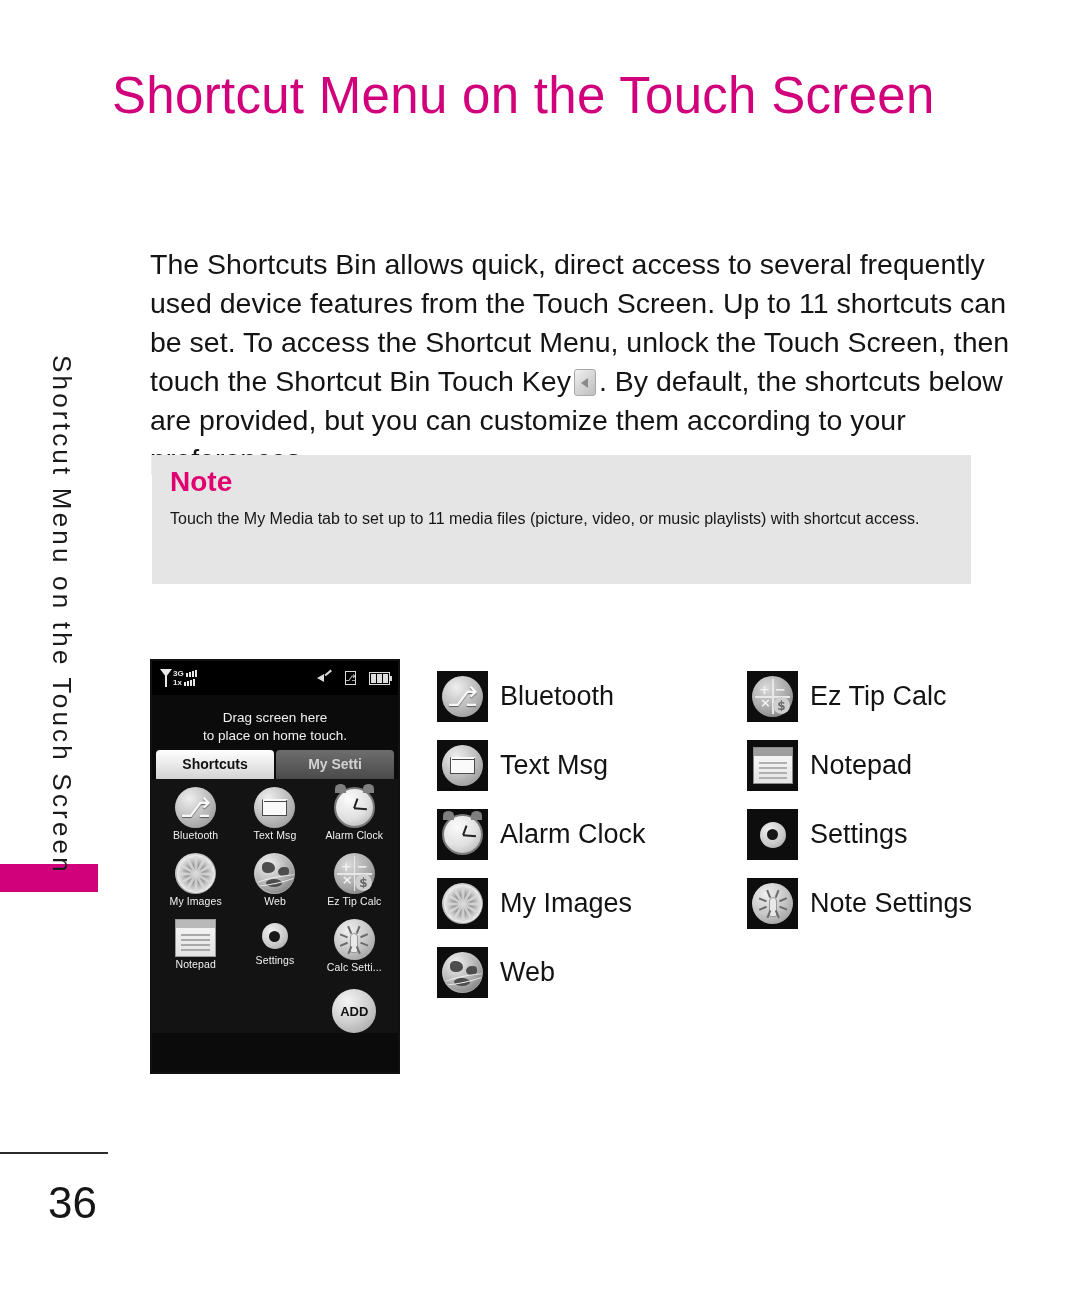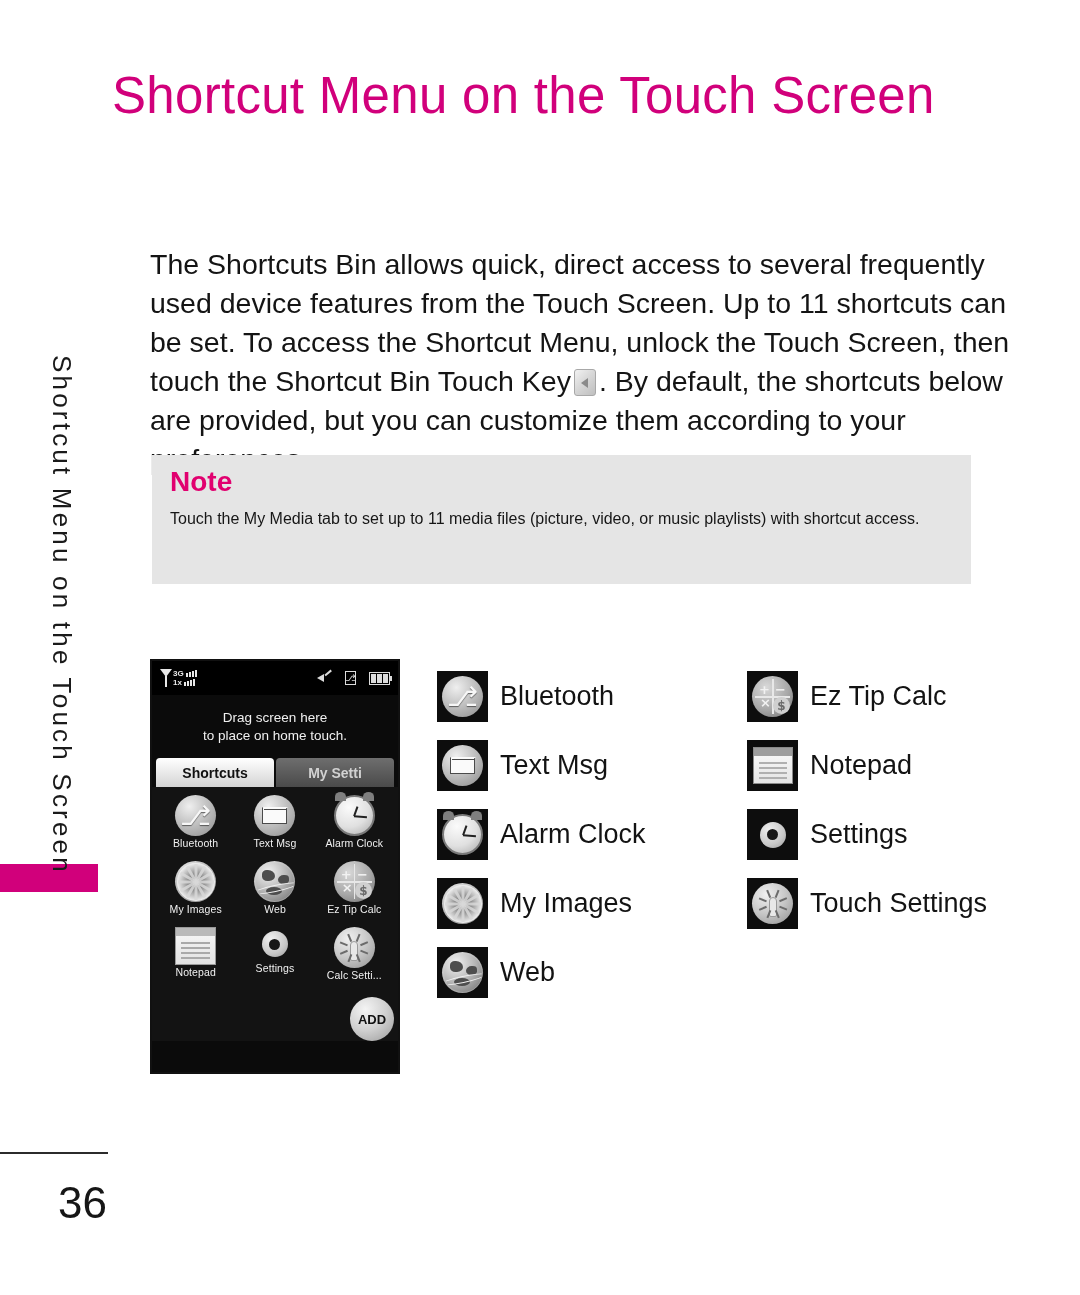--- a/index.html
+++ b/index.html
@@ -159,21 +159,21 @@
   .batt-icon { width:21px;height:13px;border:1.5px solid #dcdcdc;position:relative;display:flex;align-items:center;padding:1px;gap:1px;}
   .batt-icon::after{content:"";position:absolute;right:-3px;top:3.5px;width:2px;height:5px;background:#dcdcdc;}
   .batt-icon i{display:block;flex:1;height:100%;background:#dcdcdc;}
 
   .drag-note {
     text-align:center; color:#f0f0f0;
     font-size:13.5px; line-height:18px;
     padding-top:14px;
     font-family:"Liberation Sans", sans-serif;
   }
-  .tabrow { display:flex; margin-top: 12px; padding: 0 4px; height: 30px; align-items: flex-end;}
+  .tabrow { display:flex; margin-top: 4px; padding: 0 4px; height: 30px; align-items: center;}
   .tab {
     flex:1; height: 29px; display:flex; align-items:center; justify-content:center;
     font-size:14px; font-weight:bold; font-family:"Liberation Sans", sans-serif;
     border-radius: 4px 4px 0 0;
   }
   .tab.active { background: linear-gradient(#ffffff,#d4d4d4); color:#111; }
   .tab.inactive { background: linear-gradient(#6e6e6e,#4a4a4a); color:#d2d2d2; margin-left:2px; }
 
   .grid {
     background: #131313;
@@ -198,21 +198,21 @@
     width: 41px; height: 38px;
     background: linear-gradient(#b9b9b9 0%, #b9b9b9 22%, #f3f3f3 22%, #e2e2e2 100%);
     border: 1px solid #9a9a9a;
     position: relative;
   }
   .sq i { position:absolute; left:5px; right:5px; height:1.5px; background:#a9a9a9; }
   .sq i:nth-child(1){top:14px;} .sq i:nth-child(2){top:19px;}
   .sq i:nth-child(3){top:24px;} .sq i:nth-child(4){top:29px;}
   .add-row { display:flex; padding-top:4px; }
   .add-spacer { flex:2; }
-  .add-wrap { flex:1; display:flex; justify-content:flex-end; }
+  .add-wrap { flex:1; display:flex; justify-content:center; }
   .addbtn {
     width: 44px; height:44px; border-radius:50%;
     background: radial-gradient(circle at 35% 28%, #f4f4f4 0%, #cfcfcf 50%, #999 100%);
     display:flex;align-items:center;justify-content:center;
     font-size:13px; font-weight:bold; color:#111;
     font-family:"Liberation Sans", sans-serif;
   }
 
   
   .legend-col { position:absolute; }
@@ -306,21 +306,21 @@
   
   .bt-glyph{font-size:27px;color:#f7f7f7;font-family:"DejaVu Sans",sans-serif;line-height:1;
     text-shadow:0 1px 1px rgba(0,0,0,.5);}
 
   
   .footer-rule {
     position:absolute; left:0; top:1152px;
     width:108px; height:2px; background:#2b2b2b;
   }
   .page-number {
-    position:absolute; left:58px; top:1178px;
+    position:absolute; left:48px; top:1178px;
     font-size:44px; color:#161616;
     font-family:"Liberation Sans", sans-serif;
   }
 </style>
 </head>
 <body>
 
 <div class="page">
 
   <div class="side-tab"></div>
@@ -631,21 +631,21 @@
         <span class="ray" style="transform: translate(-50%, 0px) rotate(22deg) translateY(-15px);"></span>
             <span class="ray" style="transform: translate(-50%, 0px) rotate(67deg) translateY(-15px);"></span>
             <span class="ray" style="transform: translate(-50%, 0px) rotate(112deg) translateY(-15px);"></span>
             <span class="ray" style="transform: translate(-50%, 0px) rotate(157deg) translateY(-15px);"></span>
             <span class="ray" style="transform: translate(-50%, 0px) rotate(202deg) translateY(-15px);"></span>
             <span class="ray" style="transform: translate(-50%, 0px) rotate(247deg) translateY(-15px);"></span>
             <span class="ray" style="transform: translate(-50%, 0px) rotate(292deg) translateY(-15px);"></span>
             <span class="ray" style="transform: translate(-50%, 0px) rotate(337deg) translateY(-15px);"></span>
           </span>
       </div>
-      <div class="legend-lb">Touch Settings</div>
+      <div class="legend-lb">Note Settings</div>
     </div>
 
   </div>
 
   <div class="footer-rule"></div>
   <div class="page-number">36</div>
 
 </div>
 
 </body></html>

